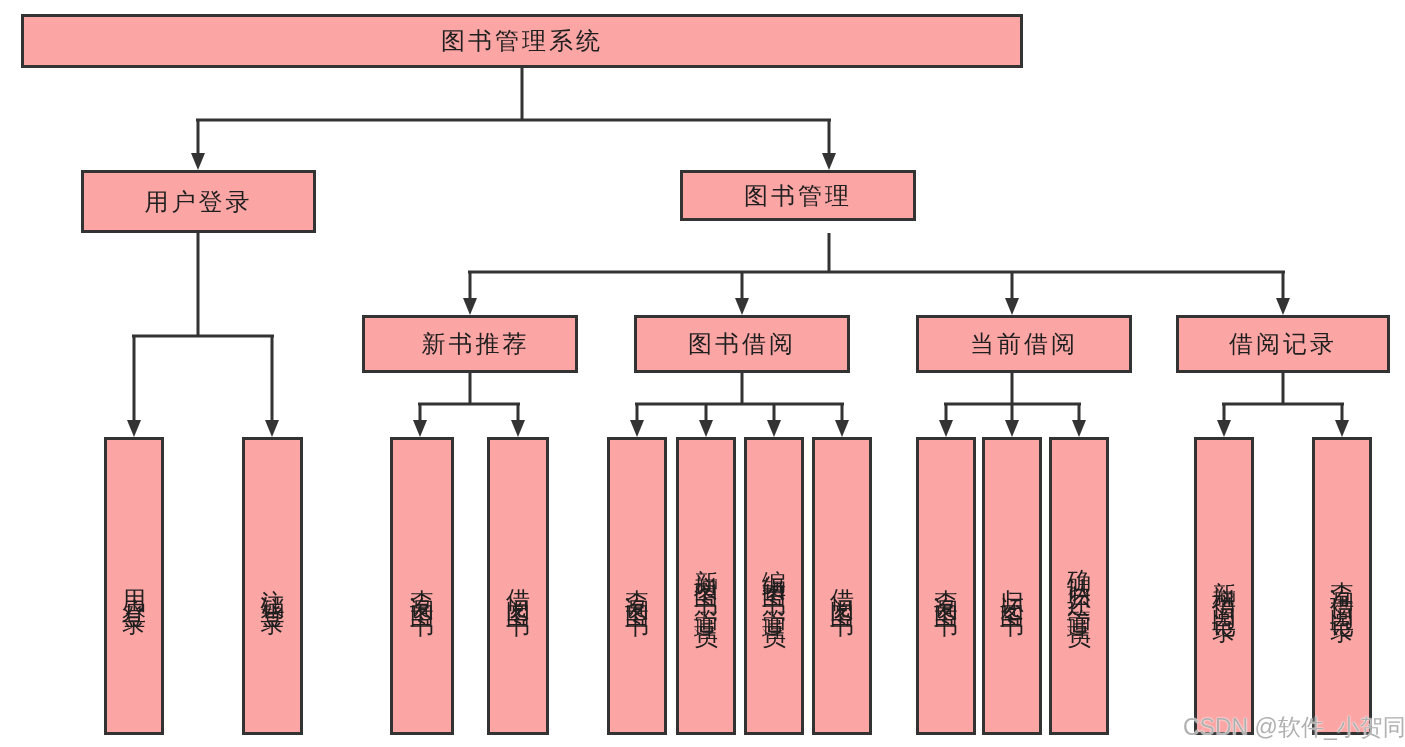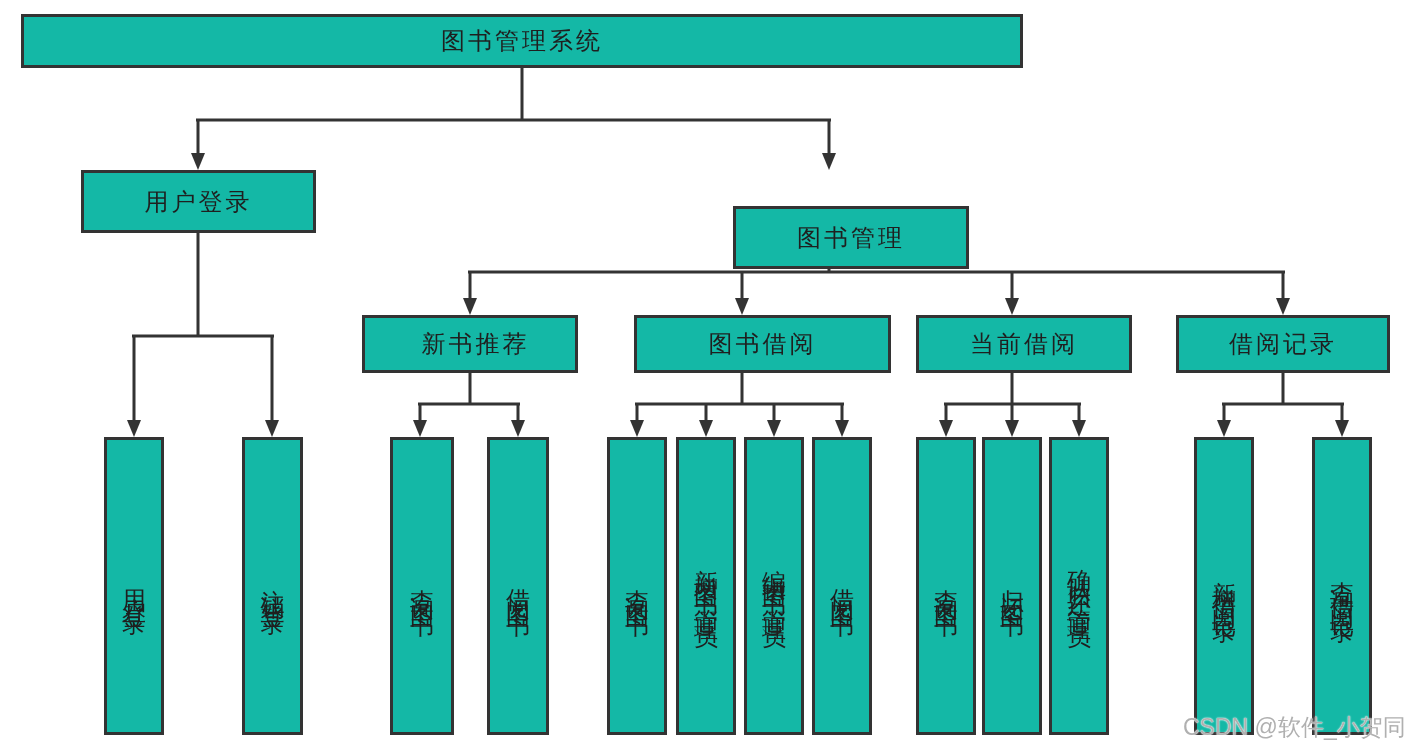--- a/index.html
+++ b/index.html
@@ -2,21 +2,21 @@
 <html><head>
 <meta charset="utf-8">
 <style>
   html,body{margin:0;padding:0;background:#fff;}
   #canvas{
     position:relative;width:1405px;height:747px;background:#fff;overflow:hidden;
     font-family:"Liberation Sans",sans-serif;color:#1f1f1f;
   }
   #wires{position:absolute;left:0;top:0;z-index:1;}
   .box{
-    position:absolute;box-sizing:border-box;background:#14b8a6;border:3px solid #333;
+    position:absolute;box-sizing:border-box;background:#fca5a5;border:3px solid #333;
     display:flex;align-items:center;justify-content:center;
     font-size:24px;letter-spacing:3px;z-index:2;text-align:center;
     white-space:nowrap;
   }
   .vbox{
     writing-mode:vertical-rl;text-orientation:mixed;
     letter-spacing:8px;font-size:24px;white-space:normal;line-height:1;
   }
   #watermark{
     position:absolute;left:1183px;top:712px;z-index:3;
@@ -65,24 +65,24 @@
       <polygon points="1005,420 1019,420 1012,437"></polygon>
       <polygon points="1072,420 1086,420 1079,437"></polygon>
       <polygon points="1217,420 1231,420 1224,437"></polygon>
       <polygon points="1335,420 1349,420 1342,437"></polygon>
     </g>
   </svg>
 
   <div class="box" style="left:21px;top:14px;width:1002px;height:54px;">图书管理系统</div>
 
   <div class="box" style="left:81px;top:170px;width:235px;height:63px;">用户登录</div>
-  <div class="box" style="left:733px;top:170px;width:236px;height:63px;margin-top:36px;">图书管理</div>
+  <div class="box" style="left:680px;top:170px;width:236px;height:51px;">图书管理</div>
 
   <div class="box" style="left:362px;top:315px;width:216px;height:58px;padding-left:11px;">新书推荐</div>
-  <div class="box" style="left:634px;top:315px;width:257px;height:58px;">图书借阅</div>
+  <div class="box" style="left:634px;top:315px;width:216px;height:58px;">图书借阅</div>
   <div class="box" style="left:904px;top:315px;width:216px;height:58px;margin-left:12px;">当前借阅</div>
   <div class="box" style="left:1176px;top:315px;width:214px;height:58px;">借阅记录</div>
 
   <div class="box vbox" style="left:104px;top:437px;width:60px;height:298px;">用户登录</div>
   <div class="box vbox" style="left:242px;top:437px;width:61px;height:298px;">注销登录</div>
 
   <div class="box vbox" style="left:390px;top:437px;width:64px;height:298px;">查询图书</div>
   <div class="box vbox" style="left:487px;top:437px;width:62px;height:298px;">借阅图书</div>
 
   <div class="box vbox" style="left:607px;top:437px;width:60px;height:298px;">查询图书</div>

